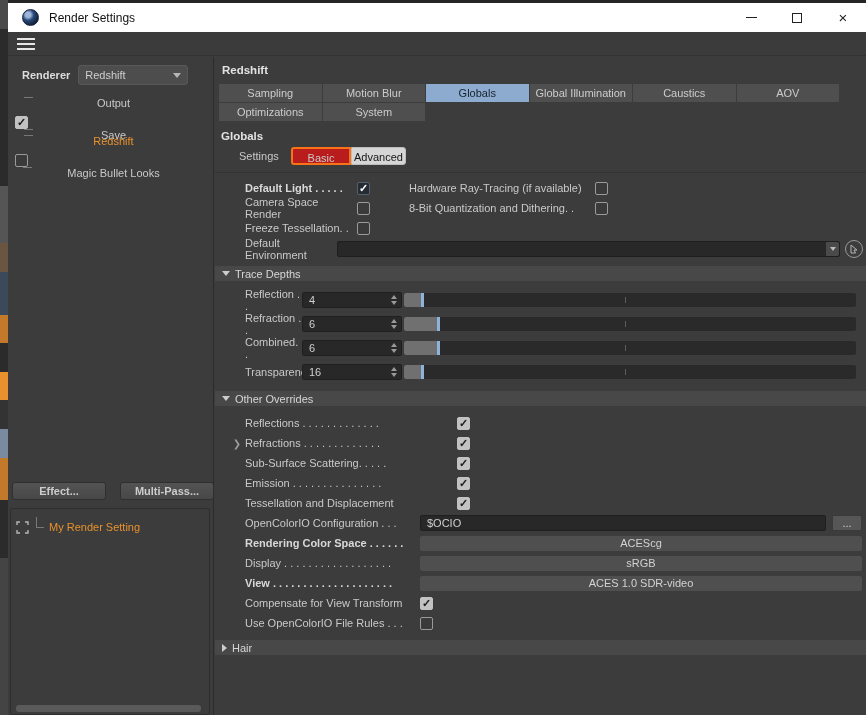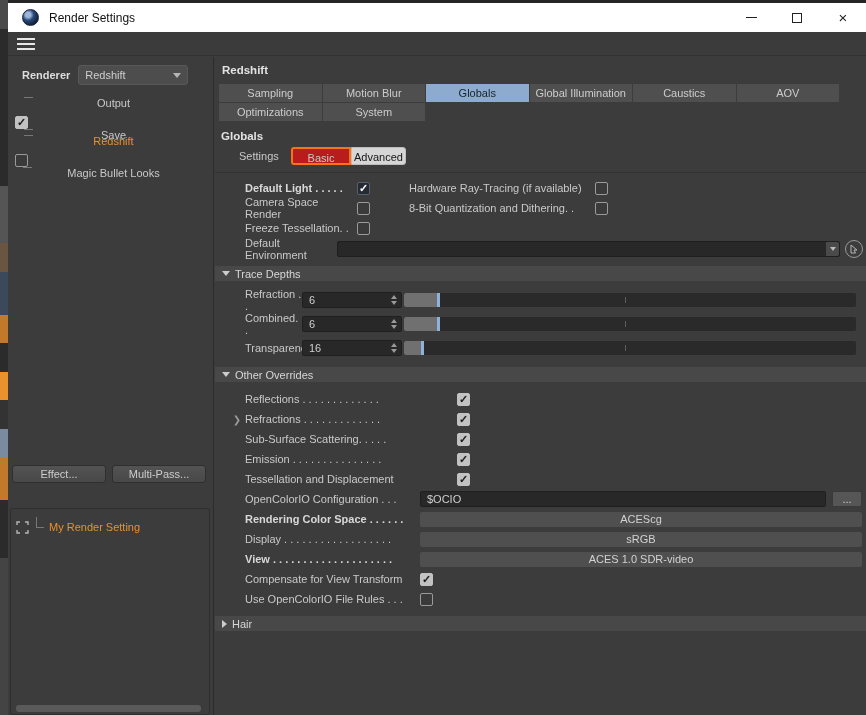--- a/index.html
+++ b/index.html
@@ -44,21 +44,21 @@
   .tree { margin-left:4px; }
   .tree-row { height:19px; display:flex; align-items:stretch;flex-direction:column; }
   .cb-col { width:24px; display:flex; align-items:center; padding-left:3px; }
   .twig { width:11px; margin-left:11px; border-left:1px solid #787878; position:relative; }
   .twig::after { content:""; position:absolute; top:50%; left:0; width:9px; height:1px; background:#787878; }
   .tree-row.last .twig { border-left:none; }
   .tree-row.last .twig::before { content:""; position:absolute; top:0; left:0; width:1px; height:50%; background:#787878; }
   .tree-label { align-self:center; margin-left:2px; color:#c9c9c9; }
   .tree-label.selected { color:#e8912d; }
 
-  .fx-row { position:absolute; left:4px; top:408px; display:flex; gap:6px; }
+  .fx-row { position:absolute; left:4px; top:425px; display:flex; gap:14px;font-weight:bold; }
   .btn { height:18px; background:linear-gradient(#535353,#484848); border:1px solid #2f2f2f;
     border-radius:3px; color:#cccccc; display:flex; align-items:center; justify-content:center; }
   .fx-row .btn { width:94px; }
 
   .preset-area { position:absolute; left:2px; right:3px; top:451px; bottom:0;
     border:1px solid #2e2e2e; border-radius:2px; }
   .preset-row { display:flex; align-items:center; height:20px; margin-top:8px; }
   .preset-icon { width:13px; height:13px; margin-left:5px; }
   .preset-twig { width:10px; height:20px; margin-left:7px; border-left:1px solid #787878; position:relative; }
   .preset-twig::after { content:""; position:absolute; top:50%; left:0; width:8px; height:1px; background:#787878; }
@@ -274,20 +274,33 @@
           <path d="M2 9 L2 1 L8 6 L5 6 L6.5 9 Z" fill="none" stroke="#b5b5b5" stroke-width="1"></path>
         </svg>
       </div>
     </div>
 
     <div class="sect">
       <span class="tri"></span>
       <span>Trace Depths</span>
     </div>
     <div class="trace-row">
+      <span class="t-label">Reflection . .</span>
+      <div class="t-field">
+        <span class="t-val">4</span>
+        <span class="spin">
+            <i class="up"></i>
+            <i class="dn"></i>
+          </span>
+      </div>
+      <div class="track">
+          <div class="fill" style="width: 4.4%;"></div>
+        </div>
+    </div>
+    <div class="trace-row">
       <span class="t-label">Refraction . .</span>
       <div class="t-field">
         <span class="t-val">6</span>
         <span class="spin">
             <i class="up"></i>
             <i class="dn"></i>
           </span>
       </div>
       <div class="track">
           <div class="fill" style="width: 7.9%;"></div>

